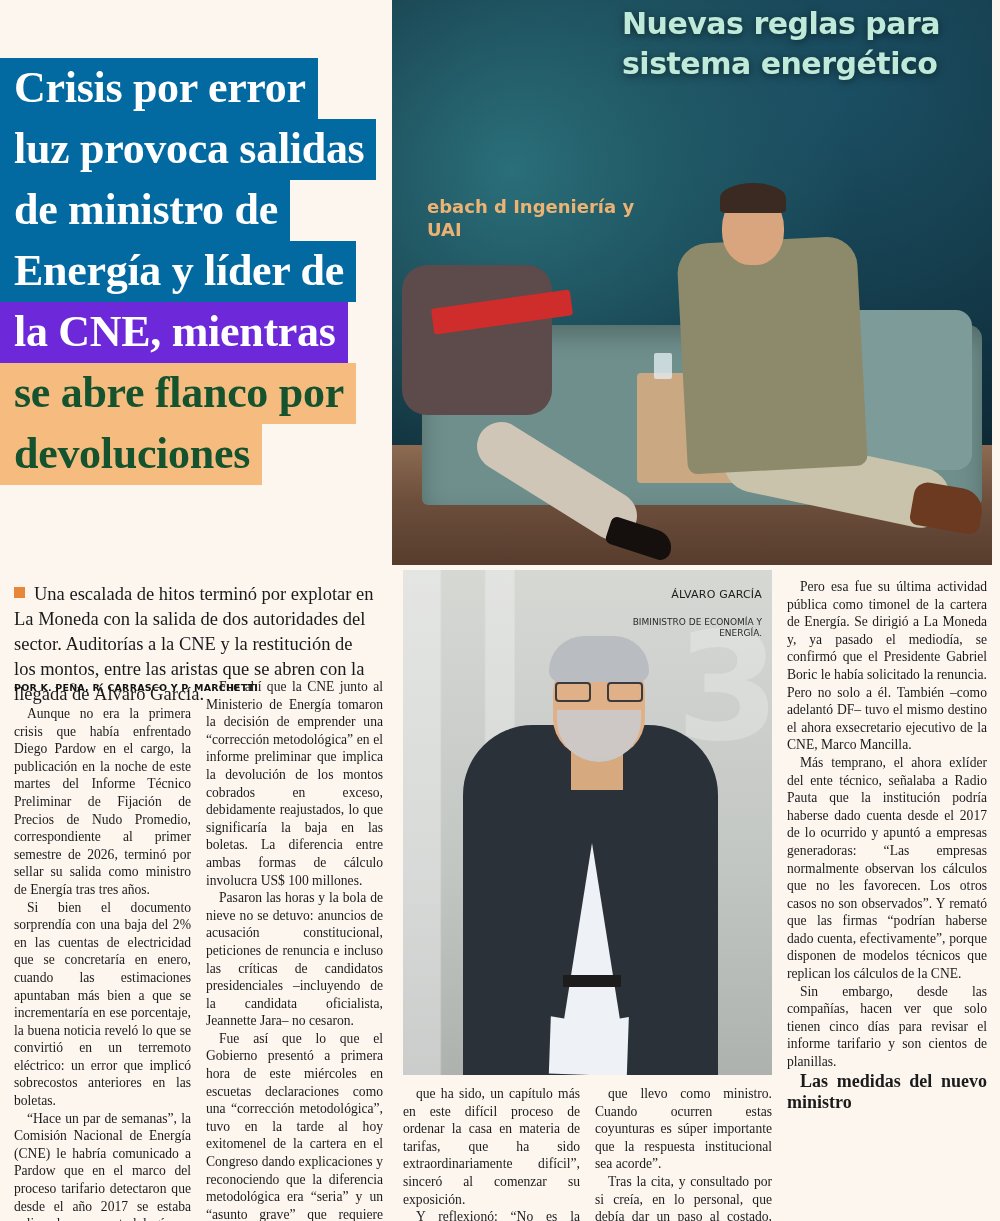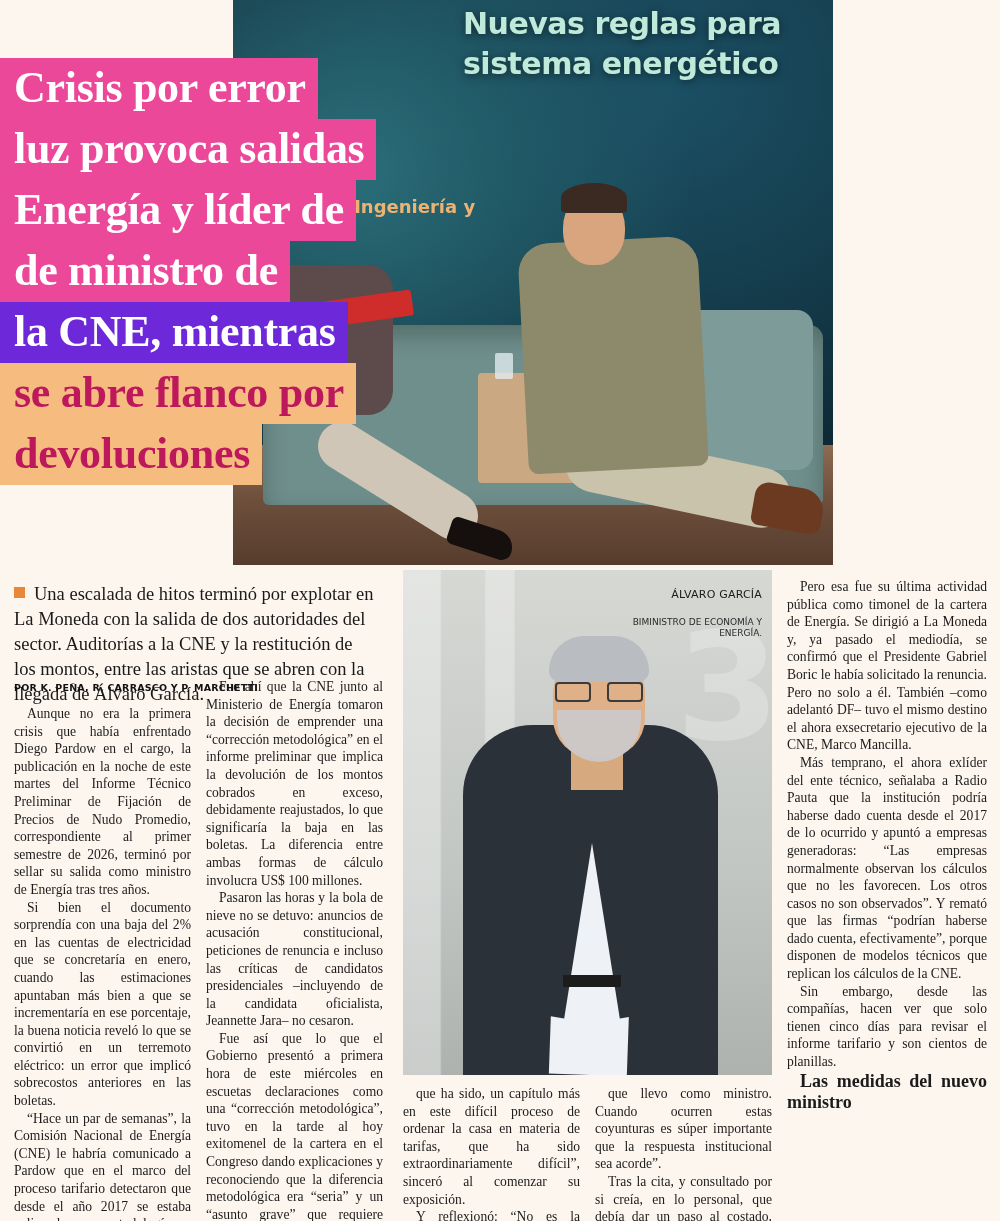--- a/index.html
+++ b/index.html
@@ -7,40 +7,40 @@
   body {
     width:1000px; height:1221px;
     background:#fdf6ef;
     font-family:"Liberation Serif", serif;
     color:#1b1b1b;
     overflow:hidden;
     position:relative;
   }
 
   
-  .top { position:relative; width:833px; height:565px; }
+  .top { position:relative; width:992px; height:565px; }
 
   .headline {
     position:absolute; left:0; top:58px; width:455px;
     z-index:3;
   }
   .headline .line {
     display:block;
     font-family:"Liberation Serif", serif;
     font-weight:700;
     font-size:44px;
     line-height:55px;
     padding:2px 12px 4px 14px;
     margin:0 0 0 0;
     width:fit-content;
     max-width:452px;
     letter-spacing:-0.3px;
   }
-  .headline .orange { background:#ec4899; color:#ffffff; }
-  .headline .cream  { background:#f6bb7f; color:#be185d; }
+  .headline .orange { background:#0369a1; color:#ffffff; }
+  .headline .cream  { background:#f6bb7f; color:#14532d; }
   .headline .mix    { background:#6d28d9; color:#ffffff; }
 
   .photo-top {
     position:absolute; right:0; top:0; width:600px; height:565px;
     background:#0d1b2a;
     overflow:hidden;
   }
   .photo-top .stage-bg {
     position:absolute; inset:0;
     background:
@@ -262,22 +262,22 @@
     <div class="manA-leg"></div>
     <div class="manA-shoe"></div>
     <div class="manA-body"></div>
     <div class="manA-head"></div>
     <div class="manA-hair"></div>
   </div>
 
   <div class="headline">
     <span class="line orange">Crisis por error</span>
     <span class="line orange">luz provoca salidas</span>
+    <span class="line orange">de ministro de</span>
     <span class="line orange">Energía y líder de</span>
-    <span class="line orange">de ministro de</span>
     <span class="line mix">la CNE, mientras</span>
     <span class="line cream">se abre flanco por</span>
     <span class="line cream">devoluciones</span>
   </div>
 </div>
 
 <div class="dek">
   <span class="sq"></span><span>Una escalada de hitos terminó por explotar en La Moneda con la salida de dos autoridades del sector. Auditorías a la CNE y la restitución de los montos, entre las aristas que se abren con la llegada de Álvaro García.</span>
 </div>
 

